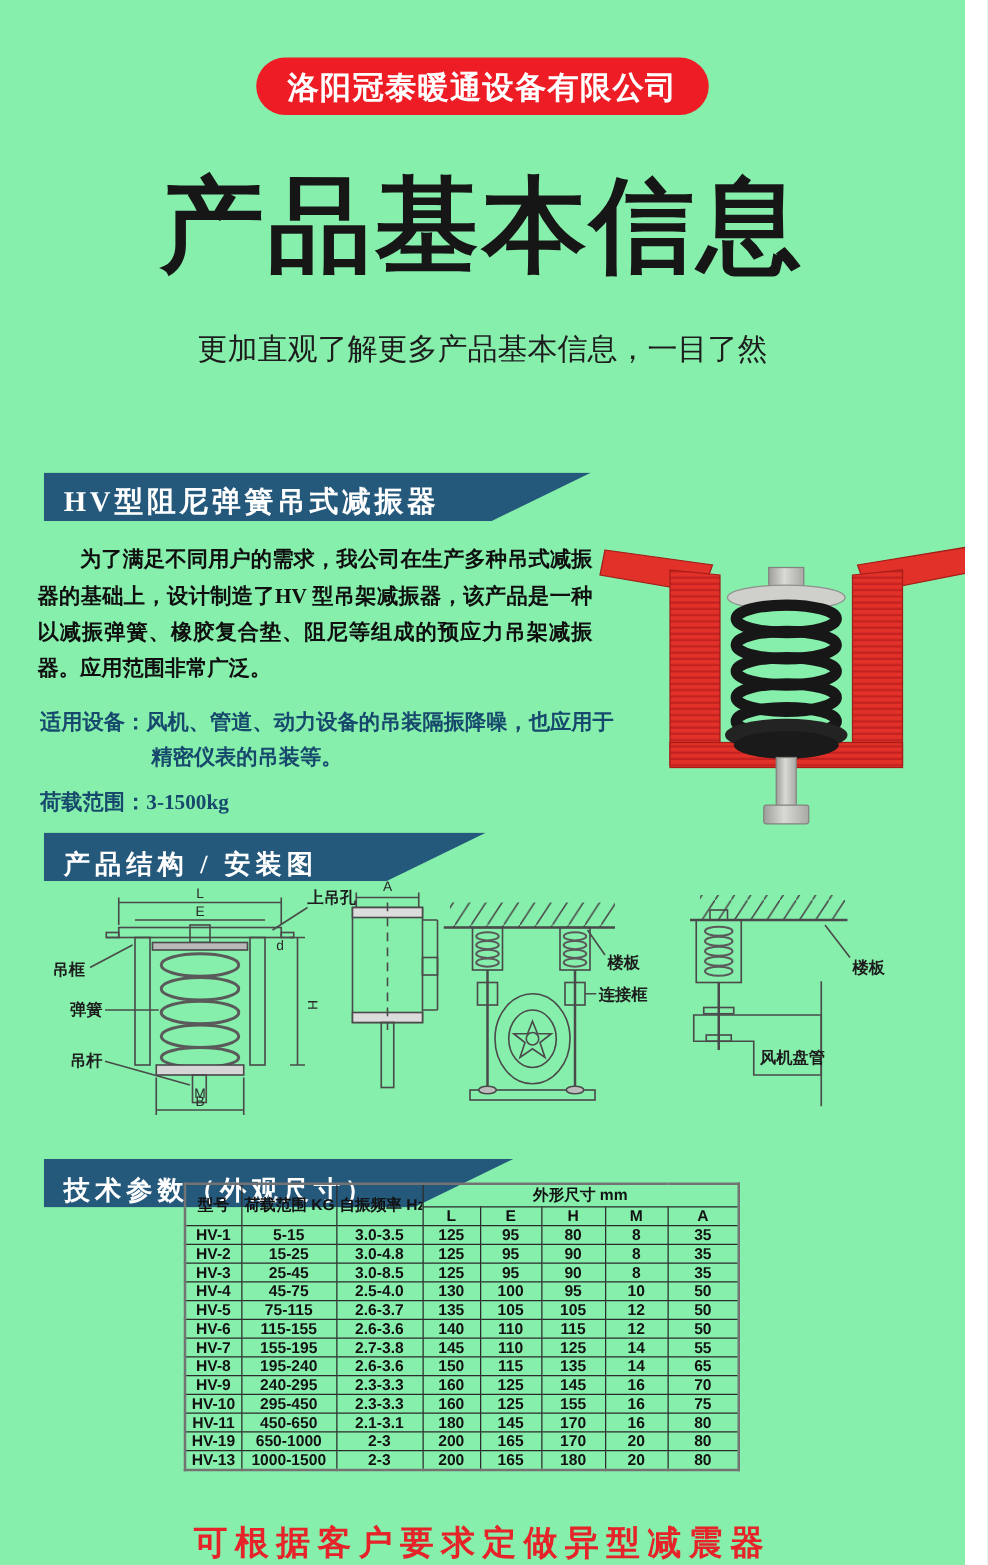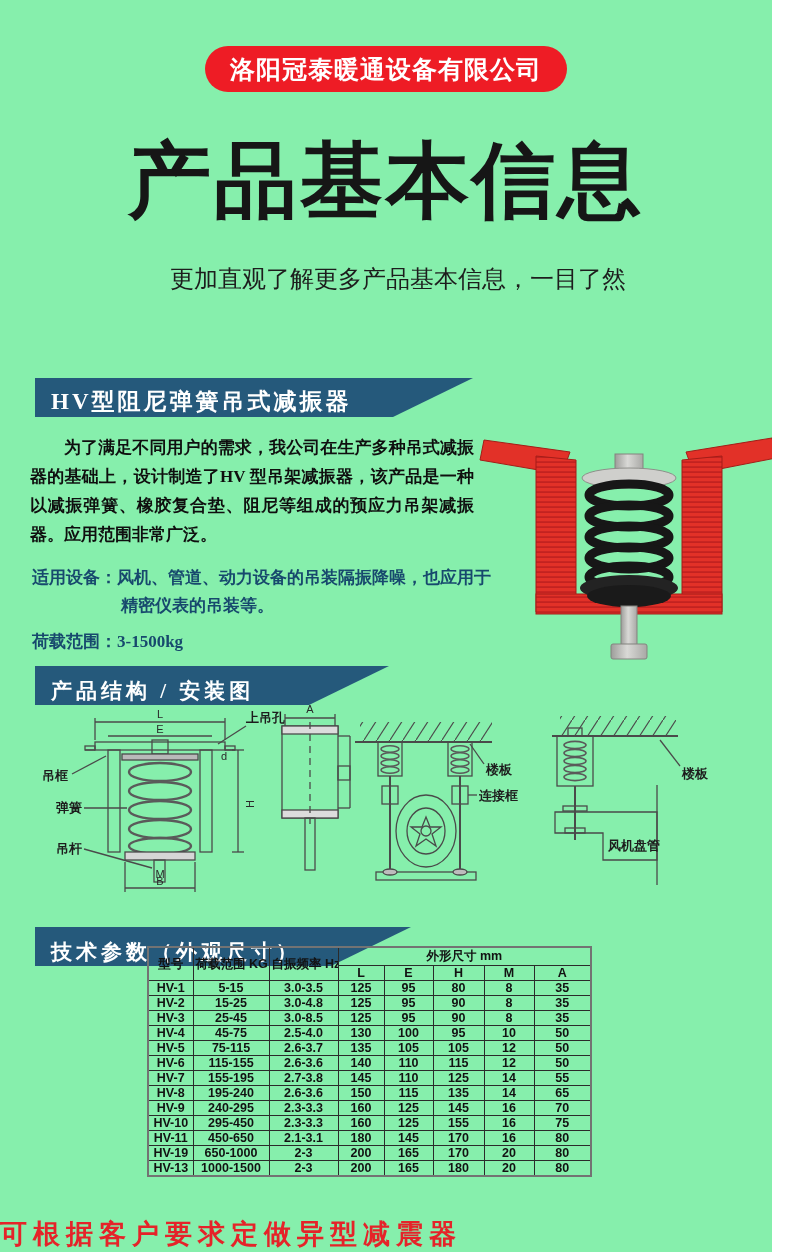--- a/index.html
+++ b/index.html
@@ -13,21 +13,21 @@
     width:362px; height:46px; background:#ee1c25; border-radius:23px;
     color:#ffffff; font-size:25px; font-weight:bold; letter-spacing:1px;
     display:flex; align-items:center; justify-content:center;
   }
 
   .main-title {
     position:absolute; top:126px; left:0; width:100%; text-align:center;
     font-size:83px; font-weight:900; color:#161616; letter-spacing:3px;
   }
   .subtitle {
-    position:absolute; top:263px; left:12px; width:100%; text-align:center;
+    position:absolute; top:263px; left:0; width:100%; text-align:center;
     font-size:24px; color:#1d1d1d;
   }
 
   
   .banner {
     position:absolute; left:35px; height:39px; background:#25597b;
     color:#ffffff; font-weight:bold; font-family:"Liberation Serif","DejaVu Serif",serif;
     display:flex; align-items:flex-end; padding-left:16px;
     clip-path:polygon(0 0, 100% 0, calc(100% - 80px) 100%, 0 100%);
   }
@@ -63,21 +63,21 @@
     font-size:12.5px; color:#121212; text-align:center;
     border:2px solid #737373;
   }
   .spec-table th, .spec-table td {
     border:1.5px solid #2b2b2b; padding:0 2px; height:15px;
     font-weight:bold; white-space:nowrap; overflow:hidden;
   }
   .spec-table thead th { height:14px; }
 
   .footer-note {
-    position:absolute; top:1216px; left:0; width:100%; 
+    position:absolute; top:1216px; left:0; width:100%; text-align:center;
     color:#e52329; font-size:27px; font-weight:900; letter-spacing:6px;
     font-family:Liberation Sans, sans-serif;
   }
 </style>
 </head>
 <body>
 
 <div class="page">
 
   <div class="company-pill">

